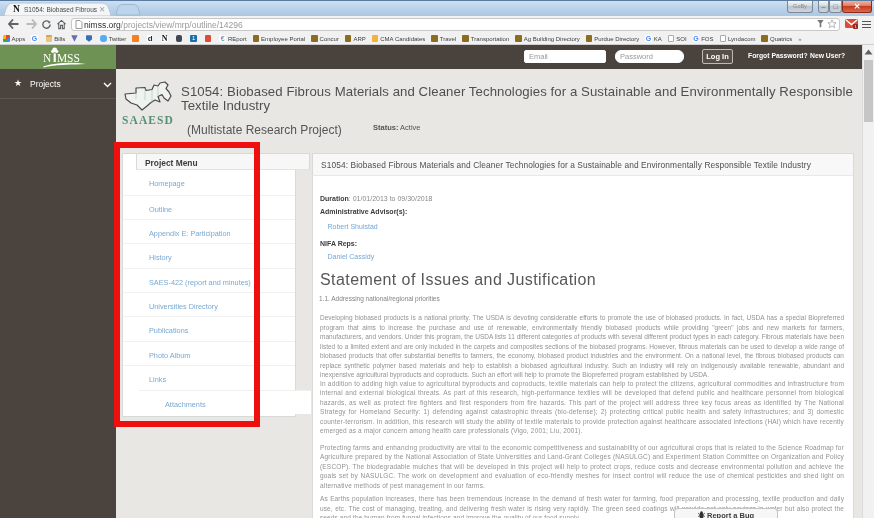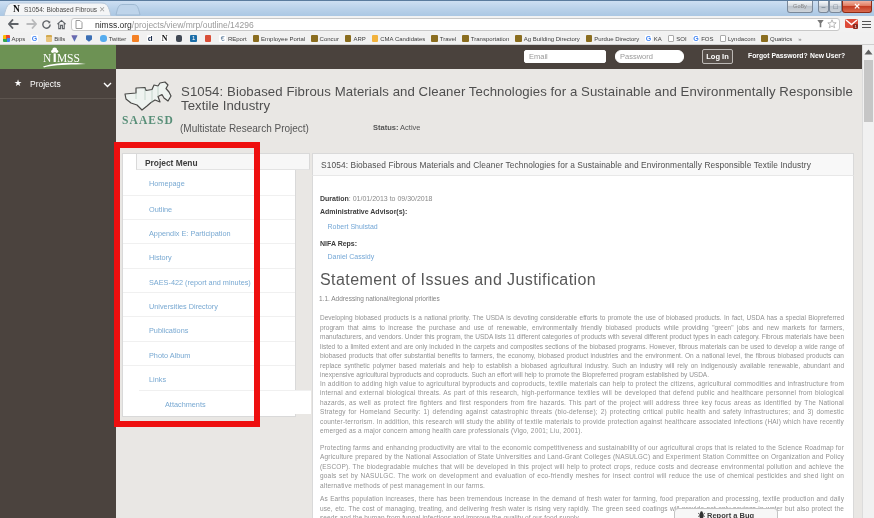--- a/index.html
+++ b/index.html
@@ -17,21 +17,21 @@
     background:linear-gradient(#f8f9fa 0%,#d3d9e0 45%,#bcc4cd 50%,#ced4da 100%);
     color:#5a6a7a; font-size:7px; text-align:center; line-height:11px; }
   #btn-goby  { left:787px; width:26px; font-size:5.5px; color:#888; }
   #btn-min   { left:818px; width:11px; }
   #btn-max   { left:829px; width:13px; }
   #btn-close { left:842px; width:30px; background:linear-gradient(#f0b4a4 0%,#e07a5f 45%,#c43d23 50%,#d96a4e 100%); border-color:#8d2b16; color:#fff; font-weight:bold; font-size:8px; }
 
   #toolbar { left:0; top:16px; width:874px; height:16px; background:#f2f2f2; }
   #omnibox { left:71px; top:17.5px; width:769px; height:13px; background:#fff; border:1px solid #c8c8c8; border-radius:3px; }
   #url { left:84px; top:20px; font-size:8.5px; color:#9a9a9a; white-space:nowrap; }
-  #url b { color:#2e2e2e; font-weight:normal;padding-left:11px; }
+  #url b { color:#2e2e2e; font-weight:normal; }
 
   #bookmarks { left:0; top:32px; width:874px; height:13px; background:#f1f1f1; border-bottom:1px solid #cfcfcf; }
   #bml { left:3px; top:33.5px; height:10px; display:flex; align-items:center; white-space:nowrap; font-size:6px; color:#3c3c3c; }
   #bml .bi { display:inline-block; width:6.5px; height:6.5px; margin:0 2px 0 6px; border-radius:1px; flex:none; }
   #bml .bt { letter-spacing:0; }
 
   
   #pgreen { left:0; top:45px; width:116px; height:24px; background:#6d9254; }
   #pdark  { left:116px; top:45px; width:746px; height:24px; background:#4a423d; }
   #sidebar{ left:0; top:69px; width:116px; height:449px; background:#4b433e; }
@@ -43,21 +43,21 @@
   #btn-login{ left:702px; top:49px; width:31px; height:15px; background:#564e49; border:1px solid #bdb9b6; border-radius:2px; color:#fff; font-size:7.5px; font-weight:bold; text-align:center; line-height:13px; }
   #lnk-forgot { left:748px; top:52px; color:#fff; font-size:6.8px; font-weight:bold; }
   #lnk-new    { left:810px; top:52px; color:#fff; font-size:6.8px; font-weight:bold; }
 
   #sb-star { left:14px; top:78px; color:#fff; font-size:9px; }
   #sb-proj { left:30px; top:79px; color:#fff; font-size:8.5px; }
   #sb-line { left:0; top:98px; width:116px; height:1px; background:#5d554f; }
 
   
   #title1 { left:181px; top:84.5px; width:700px; font-size:13.2px; letter-spacing:0.08px; line-height:14.3px; color:#4f4f4f; white-space:nowrap; }
-  #subrow { left:180px; top:123px; font-size:10px; color:#555; }
+  #subrow { left:187px; top:123px; font-size:12px; color:#555; }
   #status { left:373px; top:122.5px; font-size:7.5px; color:#555; }
 
   
   #menucard { left:122px; top:153px; width:174px; height:264px; background:#fff; border:1px solid #d9d9d9; }
   #menuhead { left:136px; top:153px; width:174px; height:17px; background:#f7f7f7; border:1px solid #d9d9d9; border-bottom:1px solid #e3e3e3; }
   #menuhead span { position:absolute; left:8px; top:3.5px; font-size:8.4px; font-weight:bold; color:#3d3d3d; }
   .mi { position:absolute; left:123px; width:172px; height:24.4px; font-size:7.3px; color:#79a9d2; line-height:28px; padding-left:26px; border-top:1px solid #f0f0f0; background:#fff; }
 
   
   #maincard { left:312px; top:153px; width:542px; height:380px; background:#fff; border:1px solid #d9d9d9; }

